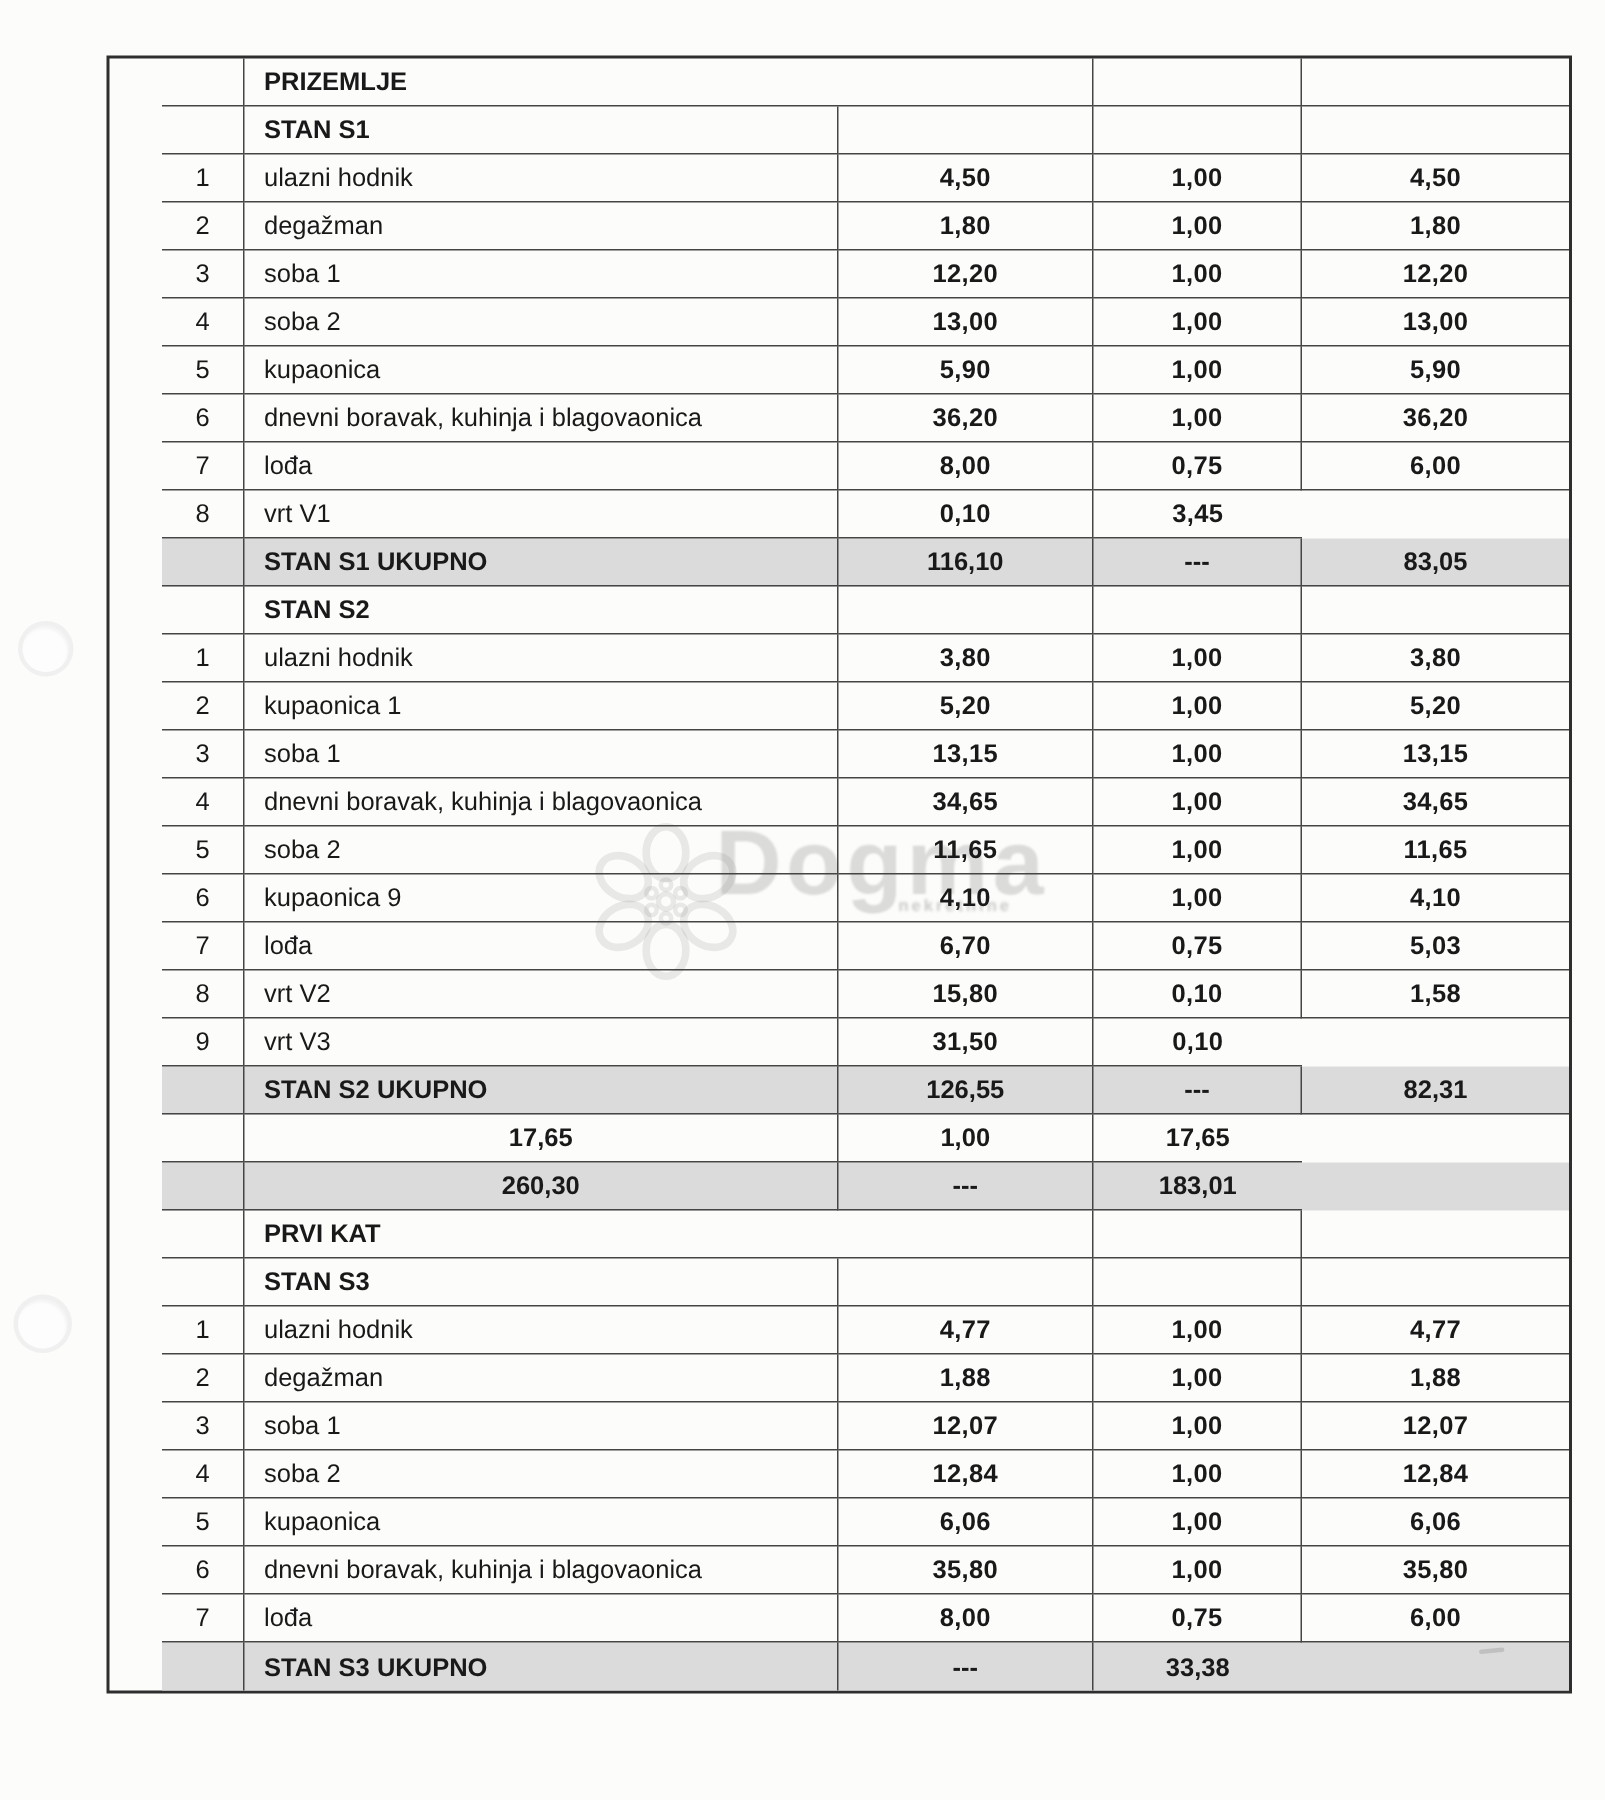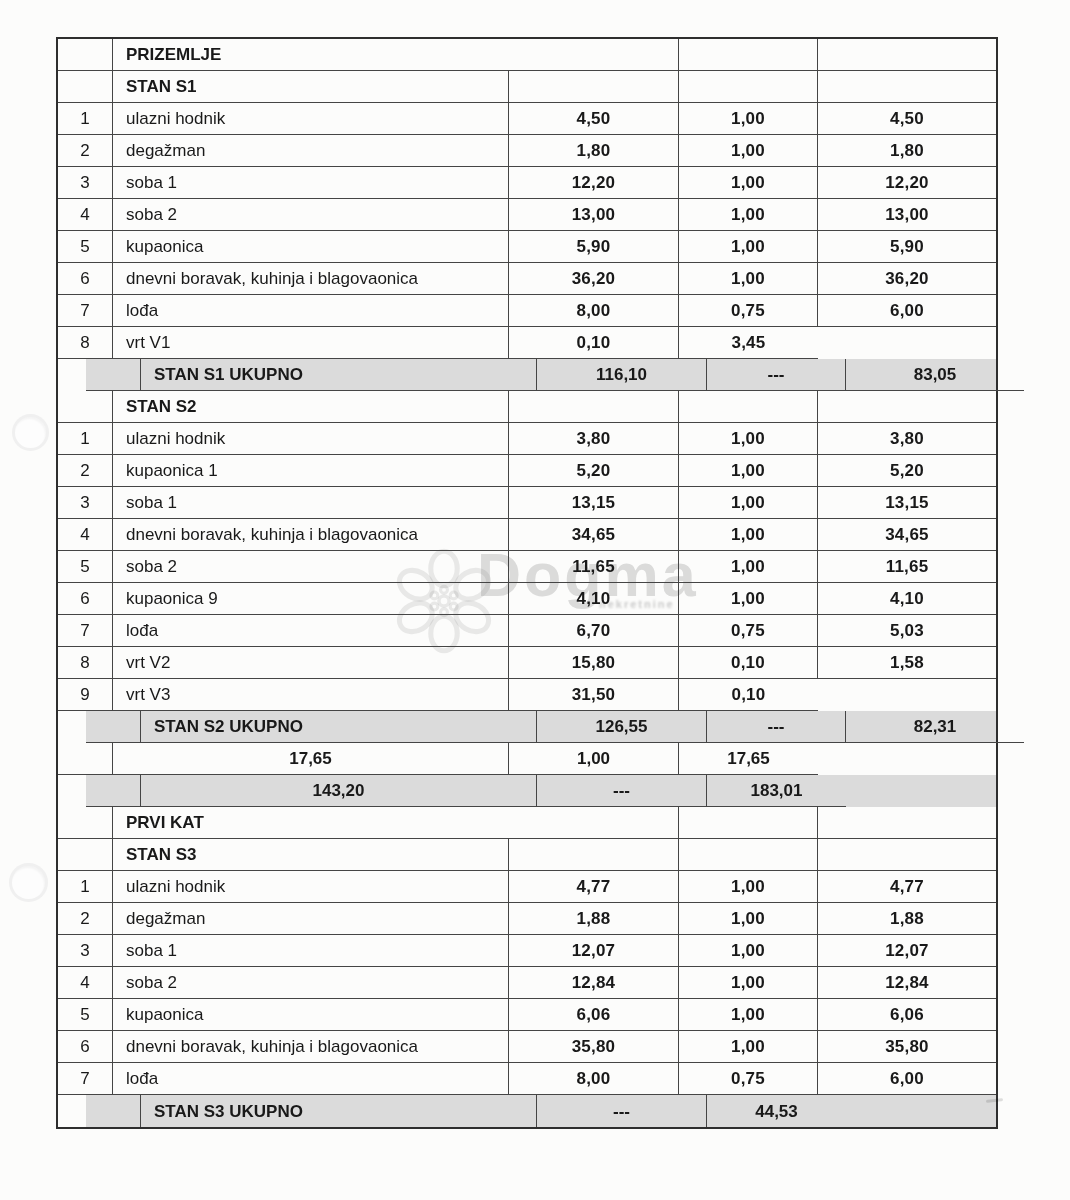--- a/index.html
+++ b/index.html
@@ -41,42 +41,43 @@
     filter:blur(0.6px);
   }
   .wm-tagline{
     position:absolute;left:216px;top:60px;
     font-size:11px;font-weight:700;letter-spacing:2px;
     color:rgba(125,125,125,0.40);
     filter:blur(1px);
   }
   
   .table{
-    position:absolute;left:56px;top:37px;width:938px;
+    position:absolute;left:71px;top:37px;width:938px;
     border:2px solid var(--outer);
     background:transparent;
+    padding-left:35px;
   }
   .row{display:grid;grid-template-columns:55px 396px 170px 139px 178px;height:32px;}
   .row.floor{grid-template-columns:55px 566px 139px 178px;}
   .cell{
     border-right:1.5px solid var(--line);
     border-bottom:1.5px solid var(--line);
     display:flex;align-items:center;
     font-size:17px;line-height:1;
     overflow:hidden;white-space:nowrap;
   }
   .cell:last-child{border-right:none;}
   .row:last-child .cell{border-bottom:none;}
   .cell.num{justify-content:center;}
   .cell.name{padding-left:13px;justify-content:flex-start;}
   .cell.val{justify-content:center;}
   .row.data .cell.val{font-weight:600;letter-spacing:0.2px;}
   .row.floor .cell.name,.row.unit .cell.name{font-weight:700;}
   .row.total .cell,.row.common .cell{font-weight:700;}
-  .row.total{background:var(--shade);margin-left:28px;}
+  .row.total{background:var(--shade);}
 </style>
 </head>
 <body>
 
 <div class="page">
 
   <div class="hole hole-1"></div>
   <div class="hole hole-2"></div>
 
   <div class="watermark">
@@ -254,21 +255,21 @@
         <div class="cell val red">82,31</div>
       </div>
       <div class="row common">
         <div class="cell num"></div>
         <div class="cell val area">17,65</div>
         <div class="cell val coef">1,00</div>
         <div class="cell val red">17,65</div>
       </div>
       <div class="row total">
         <div class="cell num"></div>
-        <div class="cell val area">143,20</div>
+        <div class="cell val area">260,30</div>
         <div class="cell val coef">---</div>
         <div class="cell val red">183,01</div>
       </div>
       <div class="row floor">
         <div class="cell num"></div>
         <div class="cell name wide">PRVI KAT</div>
         <div class="cell val coef"></div>
         <div class="cell val red"></div>
       </div>
       <div class="row unit">
@@ -324,18 +325,18 @@
         <div class="cell num">7</div>
         <div class="cell name">lođa</div>
         <div class="cell val area">8,00</div>
         <div class="cell val coef">0,75</div>
         <div class="cell val red">6,00</div>
       </div>
       <div class="row total">
         <div class="cell num"></div>
         <div class="cell name">STAN S3 UKUPNO</div>
         <div class="cell val coef">---</div>
-        <div class="cell val red">44,53</div>
+        <div class="cell val red">33,38</div>
       </div>
     </div>
 
   <div class="pencil-mark"></div>
 </div>
 
 </body></html>

